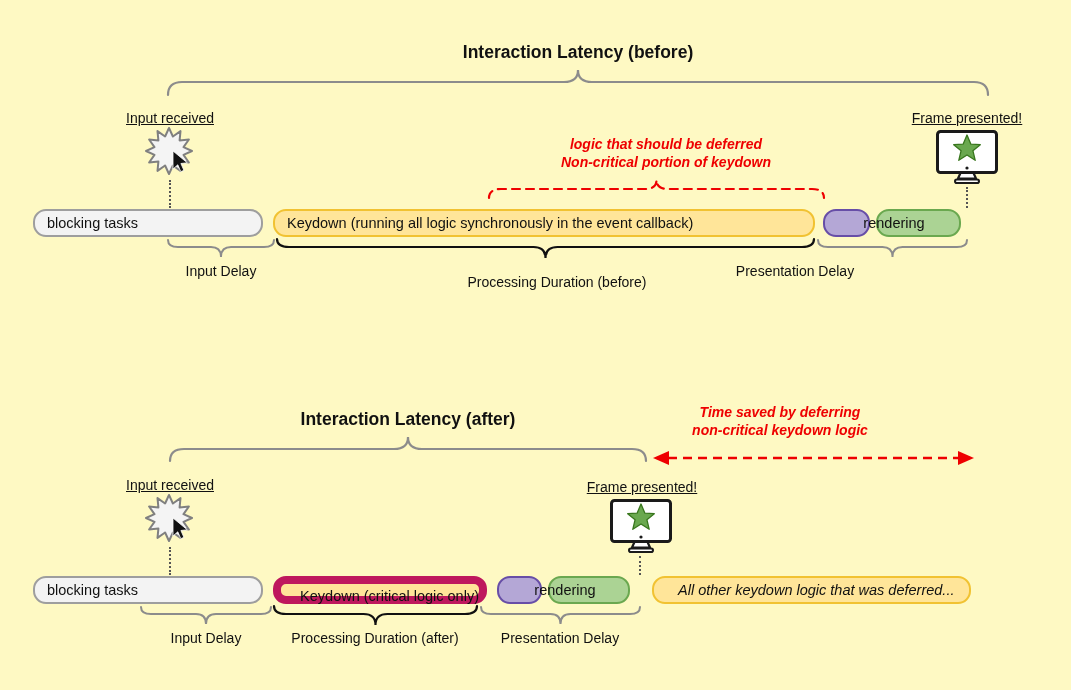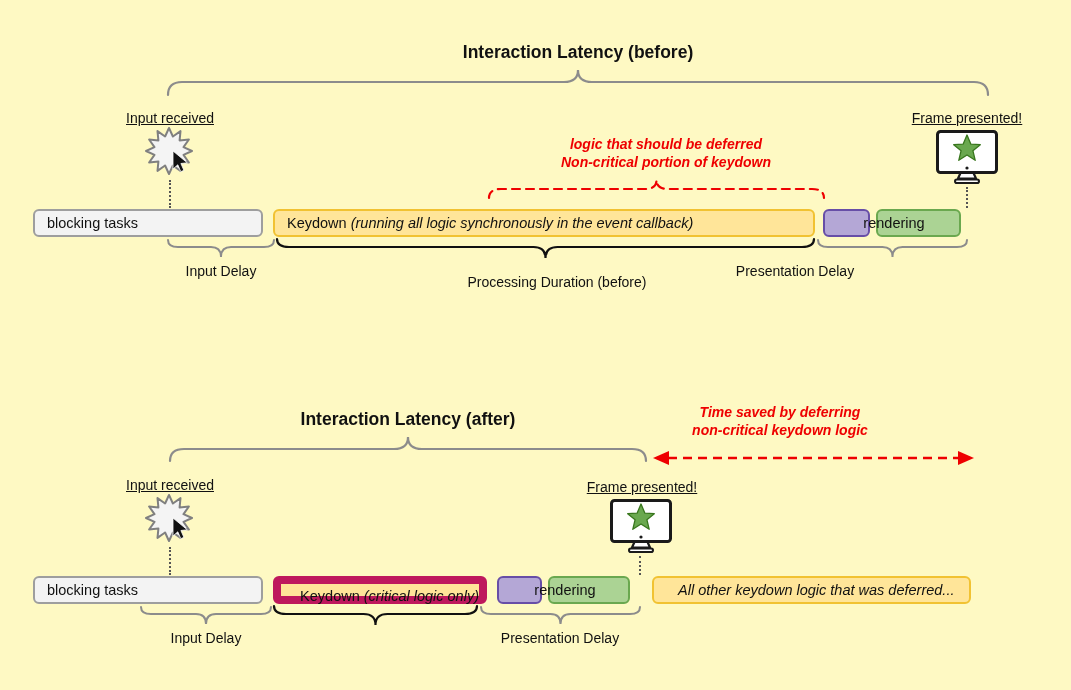--- a/index.html
+++ b/index.html
@@ -6,32 +6,32 @@
   .canvas{
     position:relative;width:1071px;height:690px;background:#fef9c3;
     font-family:"Liberation Sans",sans-serif;color:#111;overflow:hidden;
   }
   .abs{position:absolute;}
   .diagram-title{font-size:17.5px;font-weight:bold;text-align:center;white-space:nowrap;}
   .event-label{font-size:14px;text-align:center;white-space:nowrap;text-decoration:underline;}
   .red-note{font-size:14px;font-weight:bold;font-style:italic;color:#ee0000;text-align:center;line-height:1.28;white-space:nowrap;}
   .dur-label{font-size:14px;text-align:center;white-space:nowrap;}
   .bar{
-    position:absolute;height:28px;box-sizing:border-box;border-radius:6px;
+    position:absolute;height:28px;box-sizing:border-box;border-radius:13px;
     font-size:14.5px;line-height:24px;white-space:nowrap;overflow:visible;
   }
   .bar-gray{background:#f3f3f3;border:2px solid #9e9e9e;padding-left:12px;}
   .bar-yellow{background:#ffe599;border:2px solid #f1c232;padding-left:12px;}
   .bar-yellow-center{background:#ffe599;border:8px solid #be185d;text-align:right;}
   .bar-purple{background:#b4a7d6;border:2px solid #674ea7;}
   .bar-green{background:#abd394;border:2px solid #6aa84f;}
   .bar-yellow-italic{background:#ffe599;border:2px solid #f1c232;padding-left:24px;font-style:italic;}
   .overlay-text{position:absolute;font-size:14.5px;line-height:28px;text-align:center;z-index:3;white-space:nowrap;}
   .dotted-line{position:absolute;width:0;border-left:2px dotted #555;}
-  .ital{font-style:italic;}
+  .ital{}
   svg{display:block;}
   .svg-overlay{position:absolute;left:0;top:0;pointer-events:none;}
 </style>
 </head>
 <body>
 
 <div class="canvas">
 
   <div class="abs diagram-title" style="left:168px;top:42px;width:820px;">Interaction Latency (before)</div>
 
@@ -99,20 +99,21 @@
   <div class="bar bar-gray" style="left:33px;top:576px;width:230px;">blocking tasks</div>
   <div class="bar bar-yellow-center" style="left:273px;top:576px;width:214px;">
     <span>Keydown </span><span class="ital">(critical logic only)</span>
   </div>
   <div class="bar bar-purple" style="left:497px;top:576px;width:45px;"></div>
   <div class="bar bar-green" style="left:548px;top:576px;width:82px;"></div>
   <div class="overlay-text" style="left:517px;top:576px;width:96px;">rendering</div>
   <div class="bar bar-yellow-italic" style="left:652px;top:576px;width:319px;">All other keydown logic that was deferred...</div>
 
   <div class="abs dur-label" style="left:136px;top:630px;width:140px;">Input Delay</div>
+  <div class="abs dur-label" style="left:255px;top:630px;width:240px;">Processing Duration (after)</div>
   <div class="abs dur-label" style="left:480px;top:630px;width:160px;">Presentation Delay</div>
 
   <svg class="svg-overlay" width="1071" height="690" viewBox="0 0 1071 690">
 
     <path d="M168,95 Q168,82 182,82 H564 Q578,82 578,70 Q578,82 592,82 H974 Q988,82 988,95" fill="none" stroke="#8c8c8c" stroke-width="2.2" stroke-linecap="round"></path>
 
     <path d="M489,198 Q489,189 501,189 H645 Q656.5,189 656.5,180 Q656.5,189 668,189 H812 Q824,189 824,198" fill="none" stroke="#ee0000" stroke-width="2.2" stroke-dasharray="8 6" stroke-linecap="round"></path>
 
     <path d="M168,240 Q168,247 178,247 H211 Q221,247 221,257 Q221,247 231,247 H264 Q274,247 274,240" fill="none" stroke="#8c8c8c" stroke-width="2" stroke-linecap="round"></path>
 

